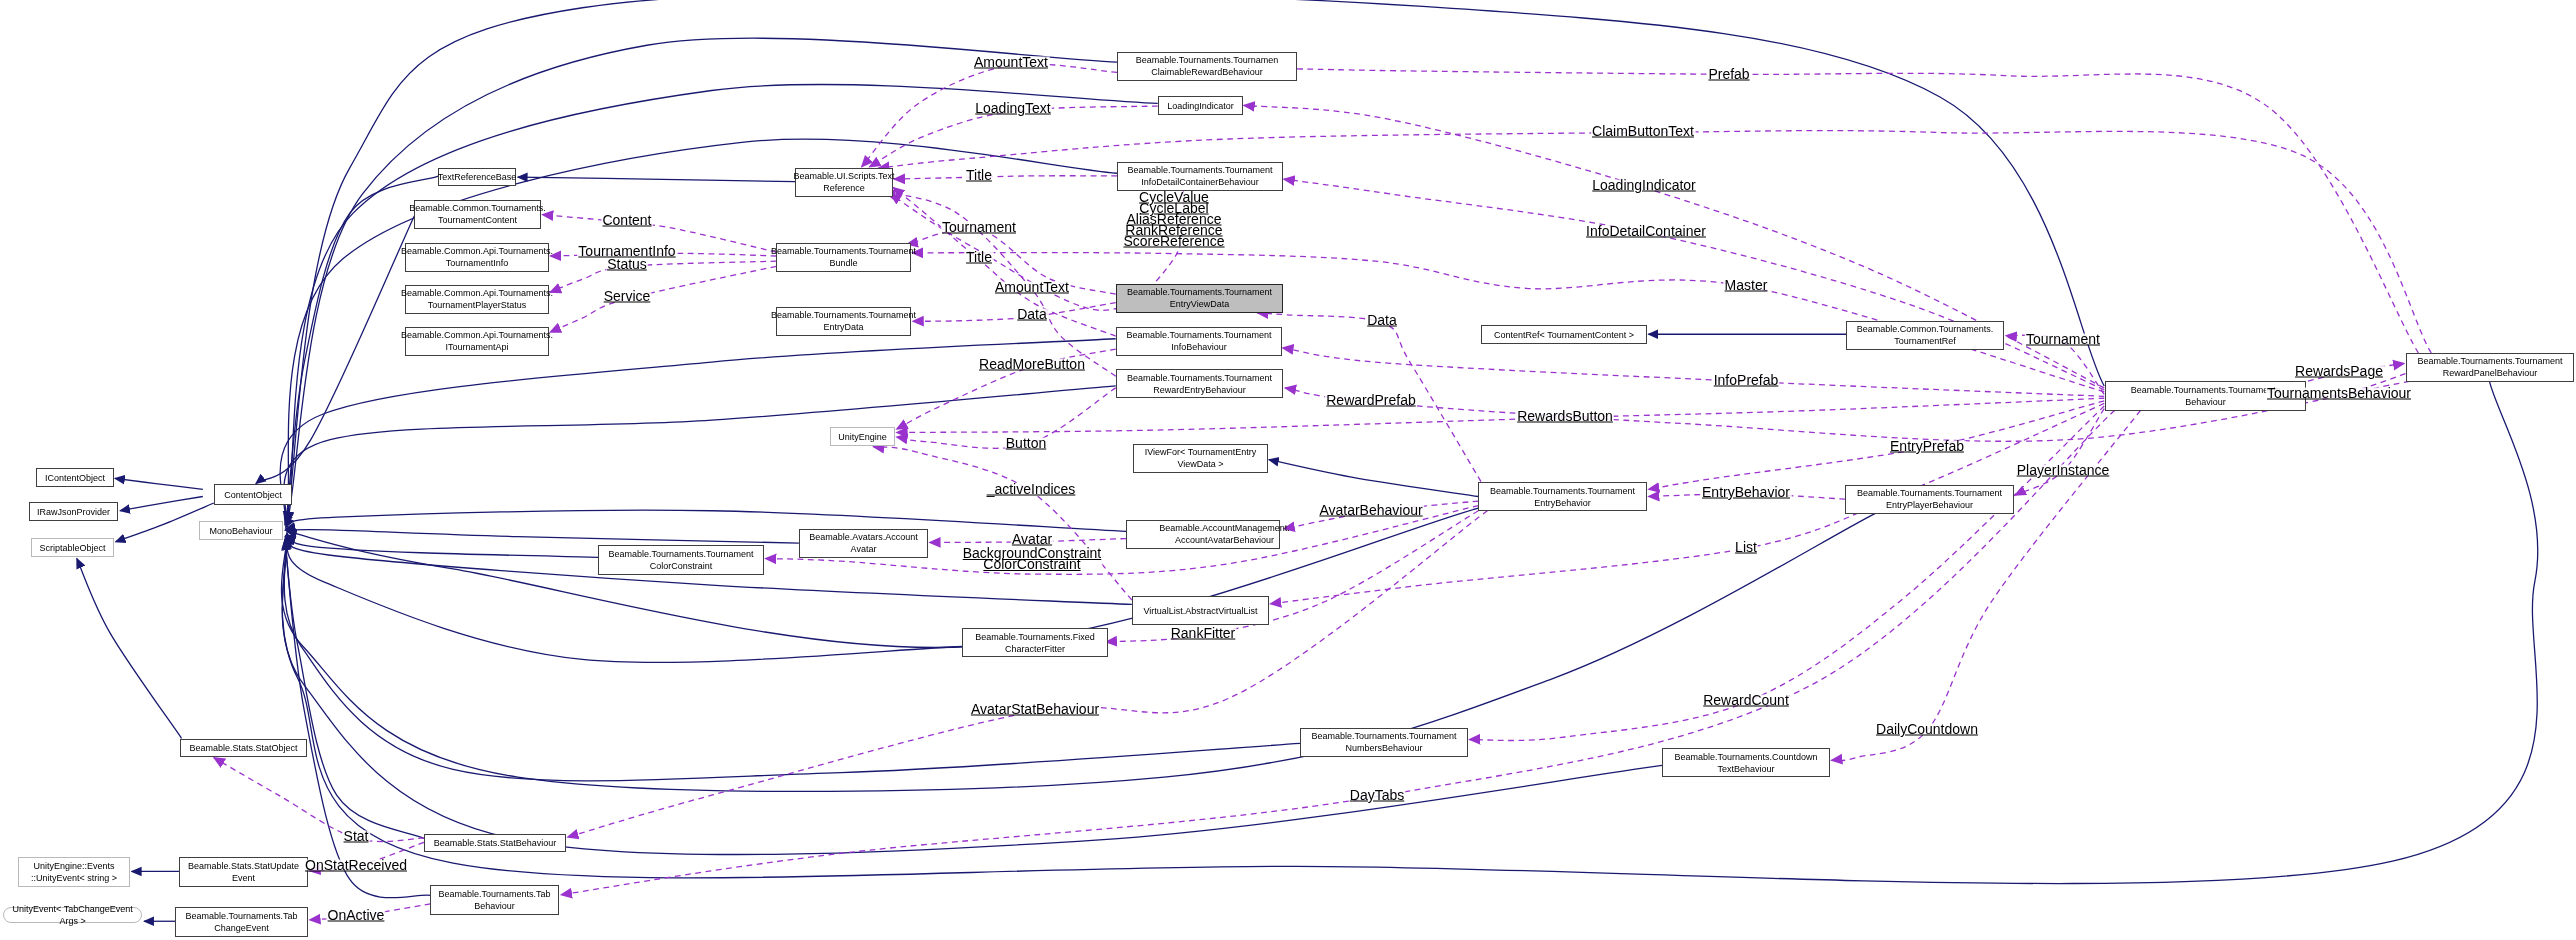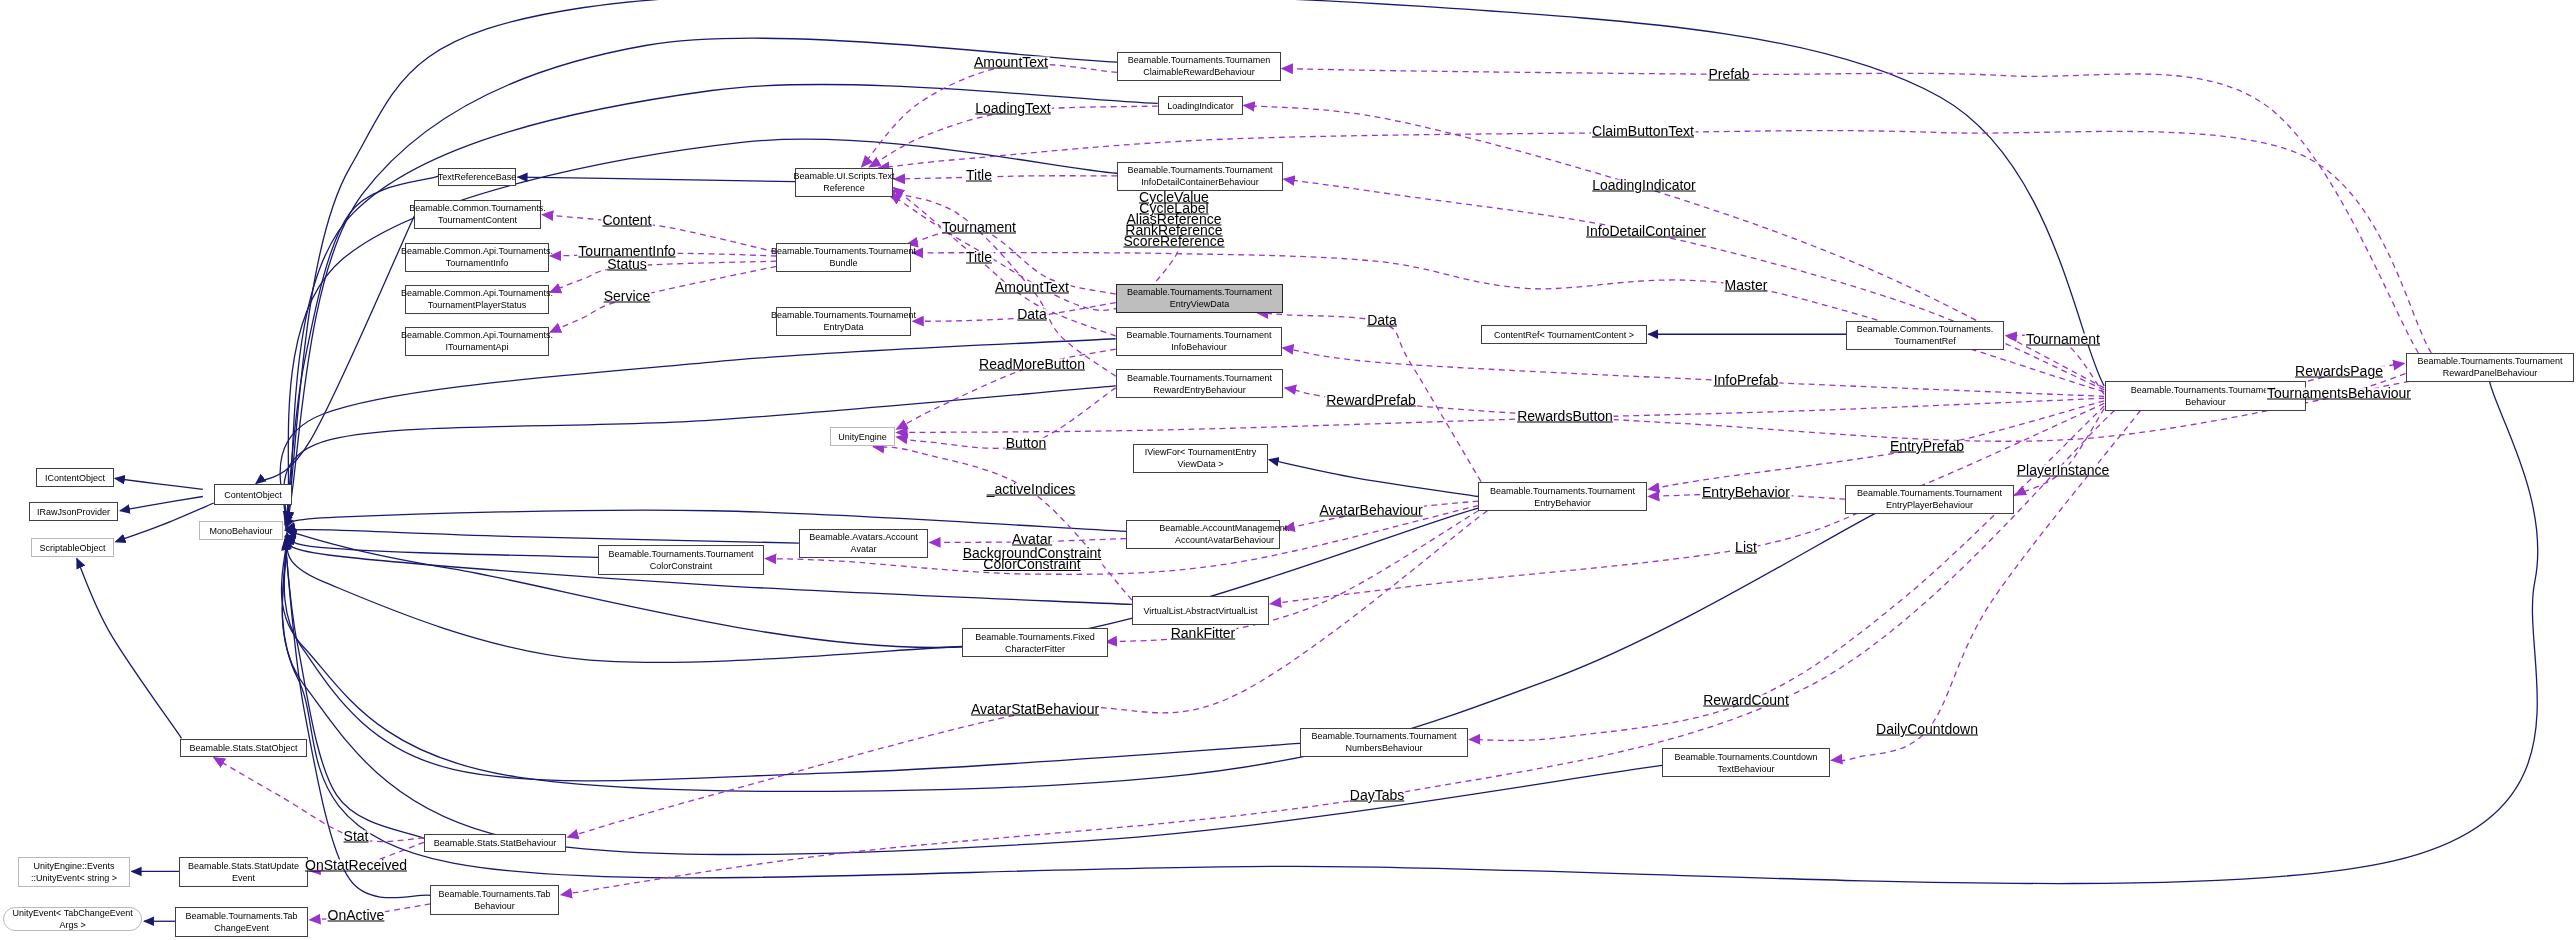--- a/index.html
+++ b/index.html
@@ -123,21 +123,21 @@
         <div>Beamable.Stats.StatObject</div>
       </div>
       <div class="node external" style="left: 18px; top: 857px; width: 112px; height: 30px;">
         <div>UnityEngine::Events</div>
         <div>::UnityEvent&lt; string &gt;</div>
       </div>
       <div class="node" style="left: 179px; top: 857px; width: 129px; height: 30px;">
         <div>Beamable.Stats.StatUpdate</div>
         <div>Event</div>
       </div>
-      <div class="node external" style="left: 3.2px; top: 907px; width: 139px; height: 24px; border-radius: 13px;">
+      <div class="node external" style="left: 3.2px; top: 907px; width: 139px; height: 16px; border-radius: 13px;">
         <div>UnityEvent&lt; TabChangeEvent</div>
         <div>Args &gt;</div>
       </div>
       <div class="node" style="left: 175px; top: 907px; width: 133px; height: 30px;">
         <div>Beamable.Tournaments.Tab</div>
         <div>ChangeEvent</div>
       </div>
       <div class="node" style="left: 438px; top: 168px; width: 78px; height: 18px;">
         <div>TextReferenceBase</div>
       </div>
@@ -184,21 +184,21 @@
         <div>UnityEngine</div>
       </div>
       <div class="node" style="left: 799px; top: 529px; width: 129px; height: 28.5px;">
         <div>Beamable.Avatars.Account</div>
         <div>Avatar</div>
       </div>
       <div class="node" style="left: 962px; top: 628px; width: 146px; height: 29px;">
         <div>Beamable.Tournaments.Fixed</div>
         <div>CharacterFitter</div>
       </div>
-      <div class="node" style="left: 1117px; top: 52px; width: 164px; height: 28.5px;">
+      <div class="node" style="left: 1117px; top: 52px; width: 180px; height: 28.5px;">
         <div>Beamable.Tournaments.Tournamen</div>
         <div>ClaimableRewardBehaviour</div>
       </div>
       <div class="node" style="left: 1158px; top: 96px; width: 85px; height: 19px;">
         <div>LoadingIndicator</div>
       </div>
       <div class="node" style="left: 1117px; top: 162px; width: 166px; height: 28.5px;">
         <div>Beamable.Tournaments.Tournament</div>
         <div>InfoDetailContainerBehaviour</div>
       </div>

